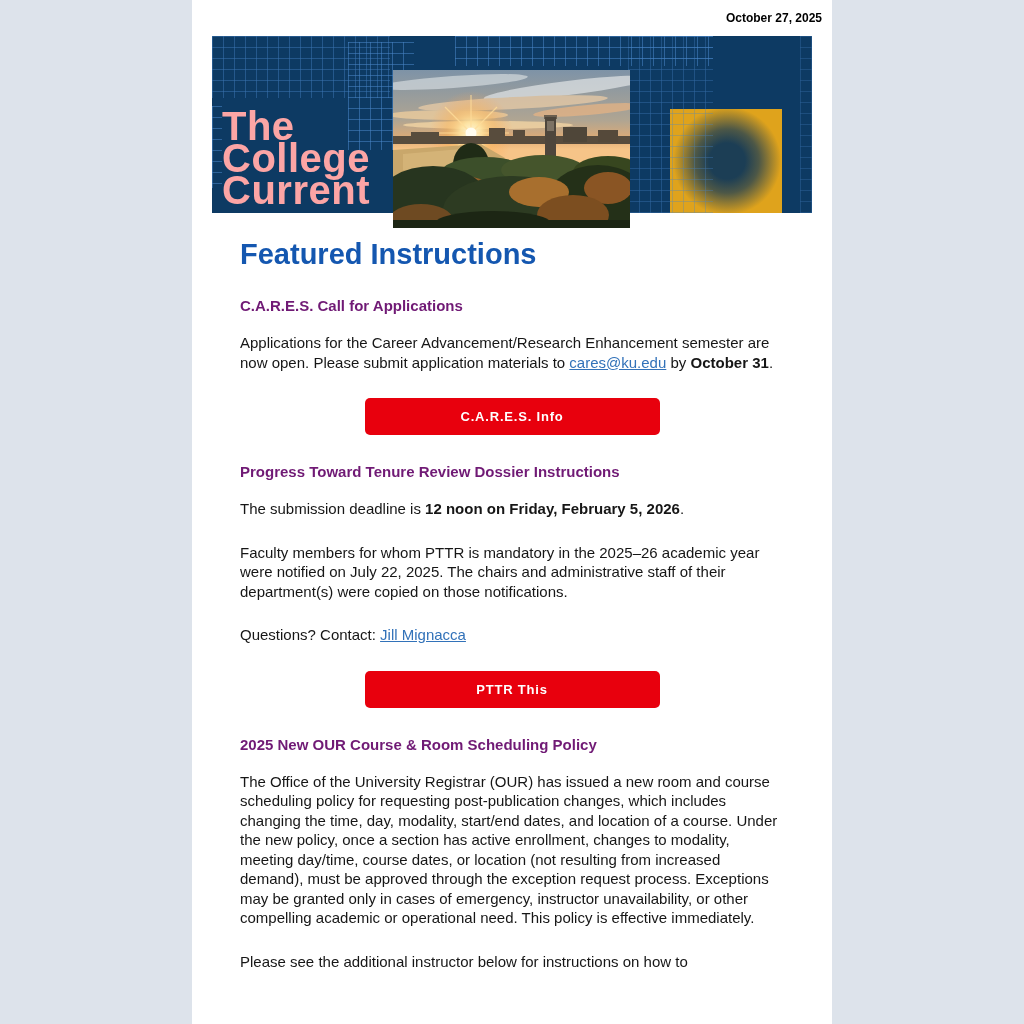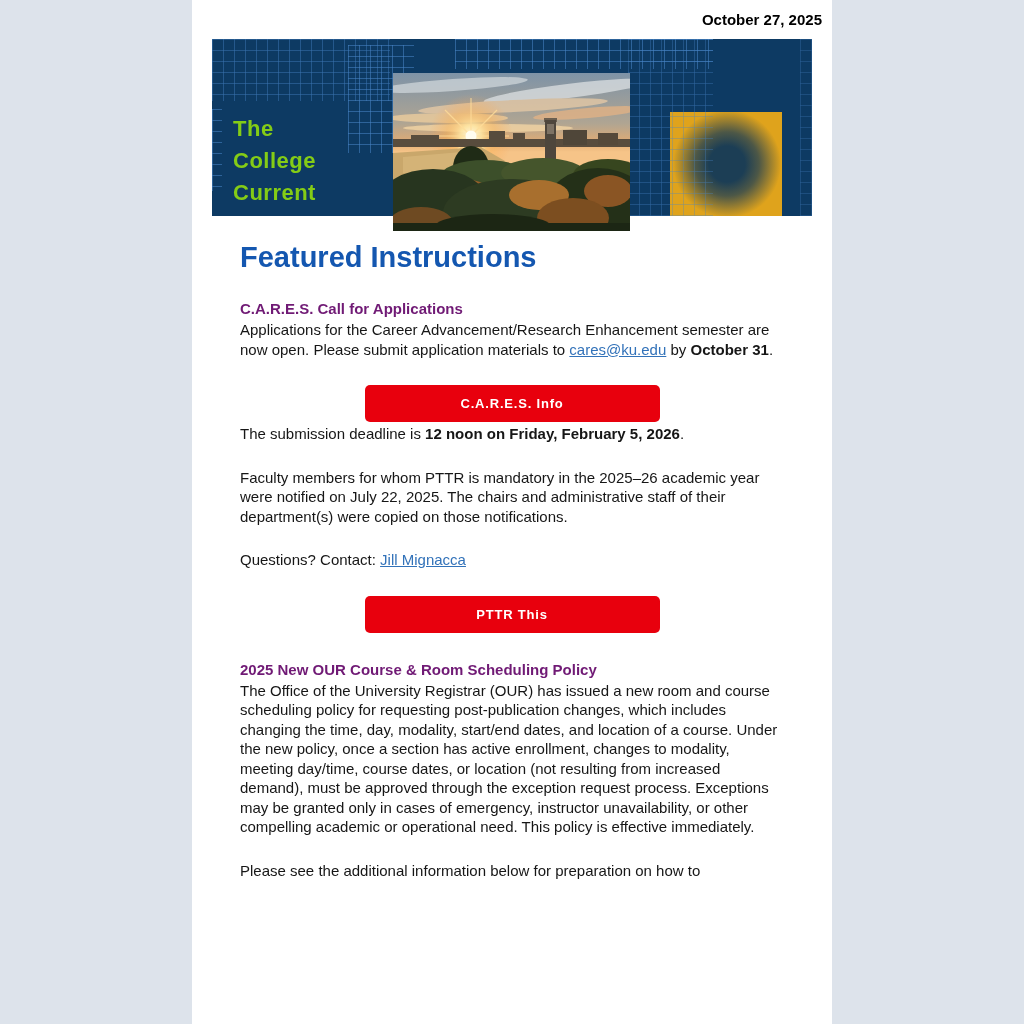--- a/index.html
+++ b/index.html
@@ -11,21 +11,21 @@
   }
   .email-wrap {
     width: 640px;
     min-height: 1024px;
     margin: 0 auto;
     background: #ffffff;
   }
   .date-bar {
     text-align: right;
     padding: 11px 10px 0 16px;
-    font-size: 15px;
+    font-size: 12px;
     font-weight: bold;
     color: #000;
   }
   
   .banner-outer { margin: 11px 20px 0 20px; }
   .banner {
     position: relative;
     width: 600px;
     height: 177px;
     background: #0d3a63;
@@ -37,27 +37,27 @@
       repeating-linear-gradient(to bottom, rgba(72,133,199,0.55) 0, rgba(72,133,199,0.55) 1px, transparent 1px, transparent 11px);
   }
   .g1 { left:0; top:0; width:178px; height:62px; z-index:1; opacity:.75; }
   .g2 { left:136px; top:6px; width:66px; height:108px; z-index:1; }
   .g3 { left:0; top:70px; width:10px; height:82px; z-index:1; }
   .g4 { left:243px; top:0; width:258px; height:30px; z-index:1; }
   .g5 { left:416px; top:0; width:85px; height:177px; z-index:3; opacity:.6; }
   .g6 { left:588px; top:0; width:12px; height:177px; z-index:1; opacity:.5; }
   .banner-title {
     position: absolute;
-    left: 21px;
+    left: 10px;
     top: 74px;
     z-index: 5;
-    font-size: 22px;
+    font-size: 40px;
     line-height: 32px;
     font-weight: bold;
-    color: #84cc16;
+    color: #fca5a5;
     letter-spacing: 0.5px;
   }
   .gold-square {
     position: absolute;
     left: 458px;
     top: 73px;
     width: 112px;
     height: 104px;
     z-index: 2;
     background:
@@ -83,21 +83,21 @@
     color: #1457b0;
   }
   .section-title {
     margin-top: 27px;
     font-size: 15px;
     line-height: 19px;
     font-weight: bold;
     color: #701a75;
   }
   .para {
-    margin-top: 2px;
+    margin-top: 18px;
     font-size: 15px;
     line-height: 19.5px;
     color: #161616;
   }
   .para + .para { margin-top: 24px; }
   .para a, .inline-link {
     color: #3272b9;
     text-decoration: underline;
     cursor: pointer;
   }
@@ -215,28 +215,29 @@
 
     <div>
       <div class="section-title">C.A.R.E.S. Call for Applications</div>
       <p class="para"><span>Applications for the Career Advancement/Research Enhancement semester are now open. Please submit application materials to </span><a class="inline-link">cares@ku.edu</a><span> by </span><strong>October 31</strong><span>.</span></p>
       <div class="btn-row">
         <button class="btn">C.A.R.E.S. Info</button>
       </div>
     </div>
 
     <div>
+      <div class="section-title">Progress Toward Tenure Review Dossier Instructions</div>
       <p class="para"><span>The submission deadline is </span><strong>12 noon on Friday, February 5, 2026</strong><span>.</span></p>
       <p class="para"><span>Faculty members for whom PTTR is mandatory in the 2025–26 academic year were notified on July 22, 2025. The chairs and administrative staff of their department(s) were copied on those notifications.</span></p>
       <p class="para"><span>Questions? Contact: </span><a class="inline-link">Jill Mignacca</a></p>
       <div class="btn-row">
         <button class="btn">PTTR This</button>
       </div>
     </div>
 
     <div>
       <div class="section-title">2025 New OUR Course &amp; Room Scheduling Policy</div>
       <p class="para"><span>The Office of the University Registrar (OUR) has issued a new room and course scheduling policy for requesting post-publication changes, which includes changing the time, day, modality, start/end dates, and location of a course. Under the new policy, once a section has active enrollment, changes to modality, meeting day/time, course dates, or location (not resulting from increased demand), must be approved through the exception request process. Exceptions may be granted only in cases of emergency, instructor unavailability, or other compelling academic or operational need. This policy is effective immediately.</span></p>
-      <p class="para"><span>Please see the additional information below for preparation on how to</span></p>
+      <p class="para"><span>Please see the additional instructor below for instructions on how to</span></p>
     </div>
 
   </div>
 </div>
 
 </body></html>

